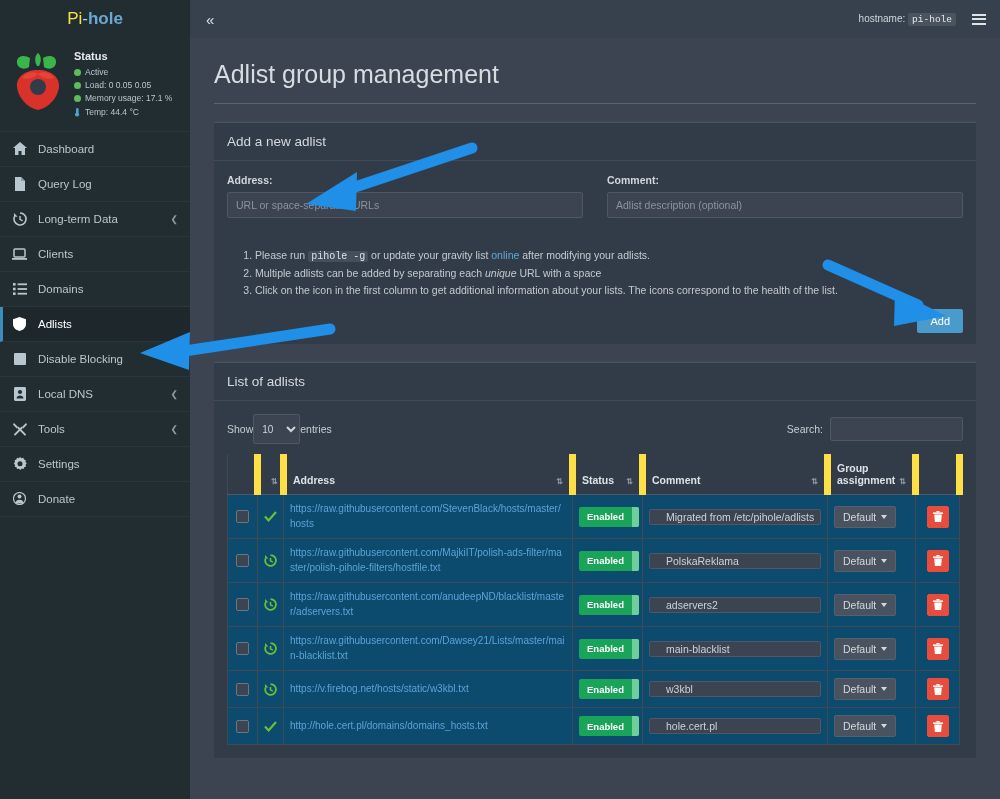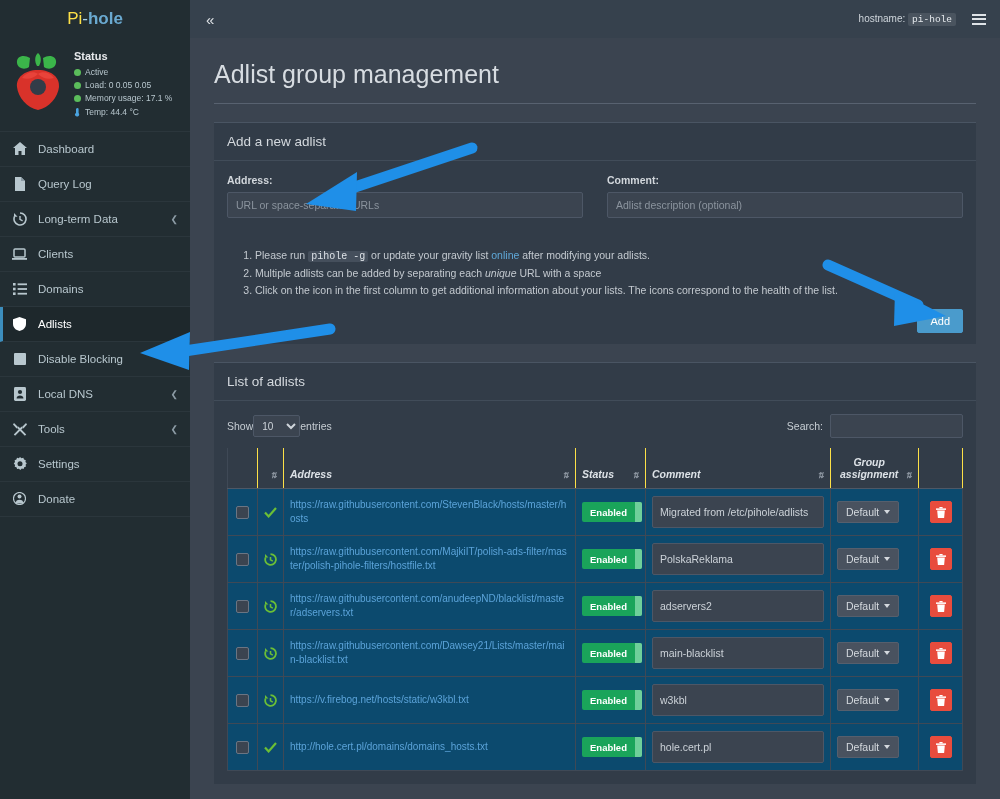--- a/index.html
+++ b/index.html
@@ -113,21 +113,21 @@
     background: #4a9bcc; border: 1px solid #4a9bcc; color: #fff;
     font-size: 11px; padding: 5px 12px; border-radius: 2px; cursor: pointer;
     font-family: "Liberation Sans", sans-serif;
   }
 
   
   .tbl-controls { display: flex; justify-content: space-between; align-items: center; }
   .show-entries { display: flex; align-items: center; gap: 0; font-size: 10.5px; color: #c7ced4; }
   .sel-entries {
     background: #3b4450; border: 1px solid #4d5766; color: #cfd5db;
-    font-size: 10px; padding: 2px 4px; height: 22px; border-radius: 2px;
+    font-size: 10px; padding: 2px 4px; height: 30px; border-radius: 2px;
     font-family: "Liberation Sans", sans-serif;
   }
   .search-wrap { display: flex; align-items: center; gap: 7px; font-size: 10.5px; color: #c7ced4; }
   .search-input {
     width: 133px; height: 24px; background: #3b4450;
     border: 1px solid #4d5766; border-radius: 2px; padding: 0 6px;
     font-size: 10.5px; color: #cfd5db; font-family: "Liberation Sans", sans-serif;
   }
 
   .tbl-controls2 { display: flex; justify-content: space-between; align-items: center; margin-top: 9px; }
@@ -142,22 +142,22 @@
   }
   .pg:first-child { border-left: 1px solid #4a5462; }
   .pg.active { color: #eef1f4; font-weight: bold; background: #414b59; }
   .pg.disabled { color: #6d7782; }
 
   
   .tbl-wrap { margin-top: 10px; }
   table { width: 100%; border-collapse: collapse; table-layout: fixed; }
   thead th {
     font-size: 10.5px; font-weight: bold; color: #dde2e7;
-    text-align: center; padding: 8px 6px; vertical-align: bottom;
-    border-bottom: 1px solid #4e5866; border-right: 1px solid #fde047; font-style: italic;
+    text-align: left; padding: 8px 6px; vertical-align: bottom;
+    border-bottom: 1px solid #4e5866; border-right: 7px solid #fde047;
   }
   thead th:first-child { border-left: 1px solid #3f4956; }
   .th-inner { display: flex; align-items: flex-end; justify-content: space-between; gap: 4px; }
   .sort-ico { color: #8d96a1; font-size: 8px; line-height: 1; flex: none; }
   .col-chk { width: 30px; }
   .col-hl  { width: 26px; }
   .col-st  { width: 70px; }
   .col-cm  { width: 185px; }
   .col-ga  { width: 88px; }
   .col-del { width: 44px; }
@@ -176,22 +176,22 @@
     font-size: 10px; color: #5ba3d9; text-decoration: none;
     word-break: break-all; line-height: 1.45; display: block;
   }
   .badge-toggle {
     display: inline-flex; align-items: center; background: #1aa45a;
     border-radius: 2px; overflow: hidden; height: 20px;
   }
   .badge-toggle .lbl { font-size: 9.5px; font-weight: bold; color: #fff; padding: 0 8px; }
   .badge-toggle .knob { width: 7px; height: 20px; background: #6fcf9a; }
   .cmt-input {
-    width: 100%; height: 32px; background: #3b4450;
-    border: 1px solid #4d5766; border-radius: 2px; padding: 0 7px;
+    width: 100%; height: 16px; background: #3b4450;
+    border: 1px solid #4d5766; border-radius: 2px; padding: 0 16px;
     font-size: 10.5px; color: #ccd2d8; font-family: "Liberation Sans", sans-serif;
     white-space: nowrap; overflow: hidden; text-overflow: clip;
     display: flex; align-items: center;
   }
   .grp-sel {
     display: inline-flex; align-items: center; gap: 5px;
     background: #49525f; border: 1px solid #565f6d; border-radius: 2px;
     font-size: 10.5px; color: #d4d9de; padding: 4px 8px; cursor: pointer;
   }
   .caret {

